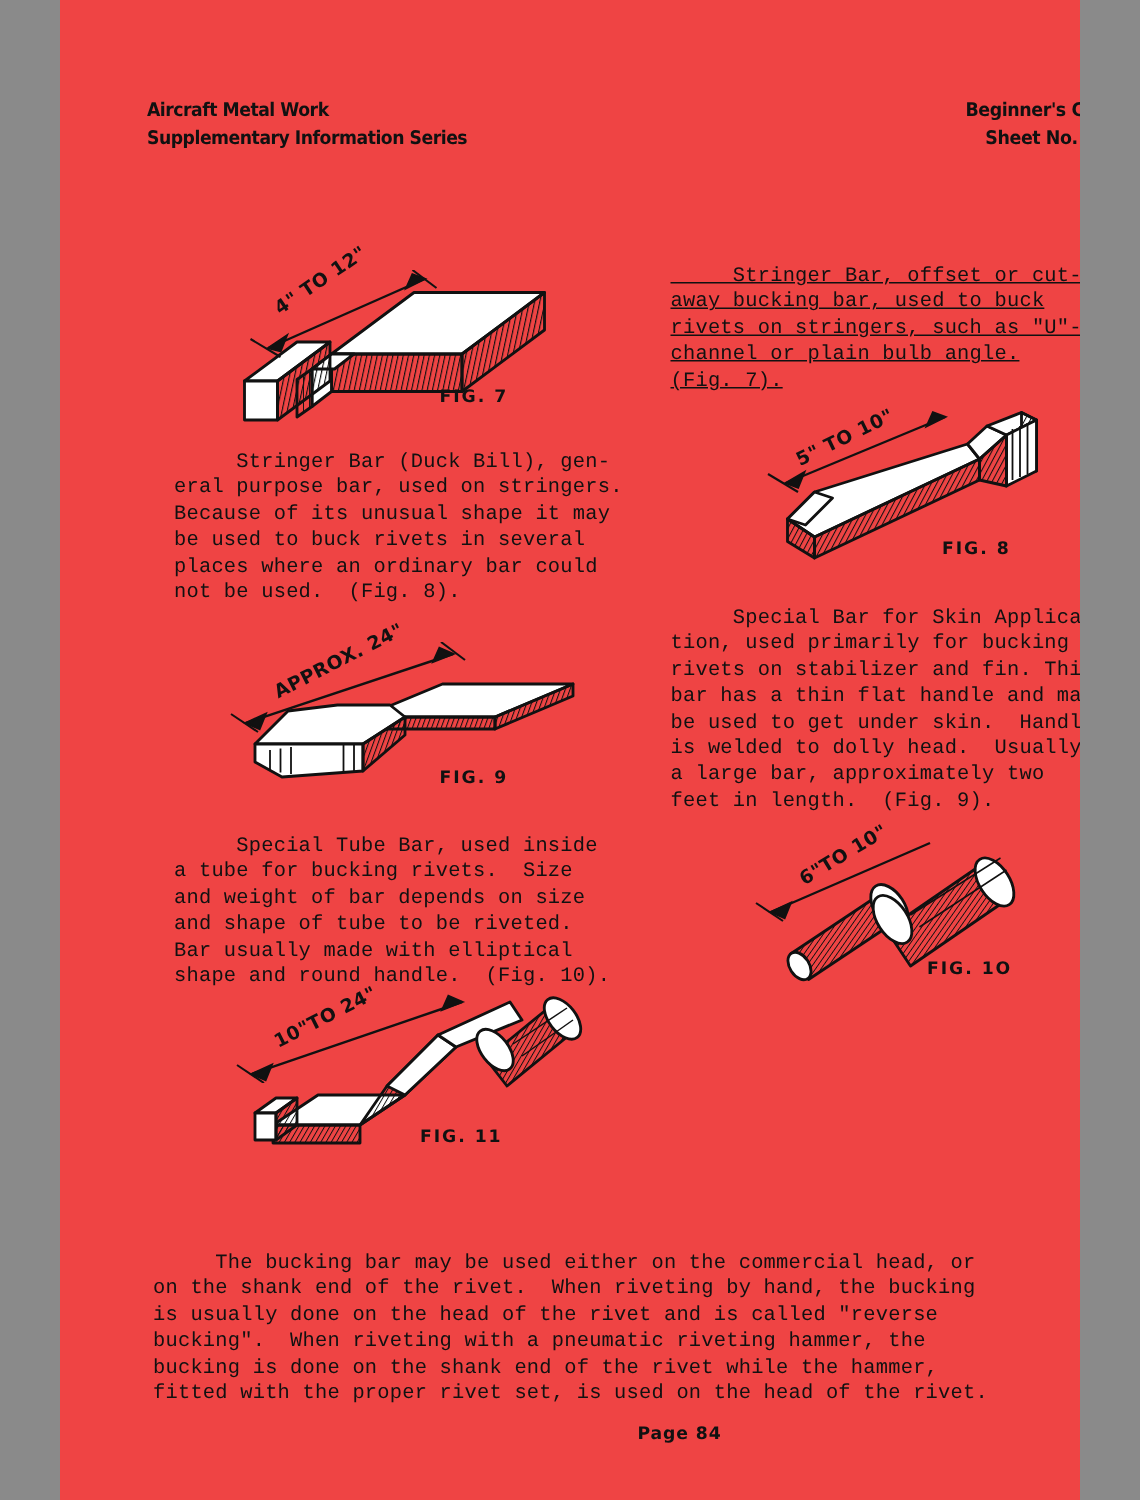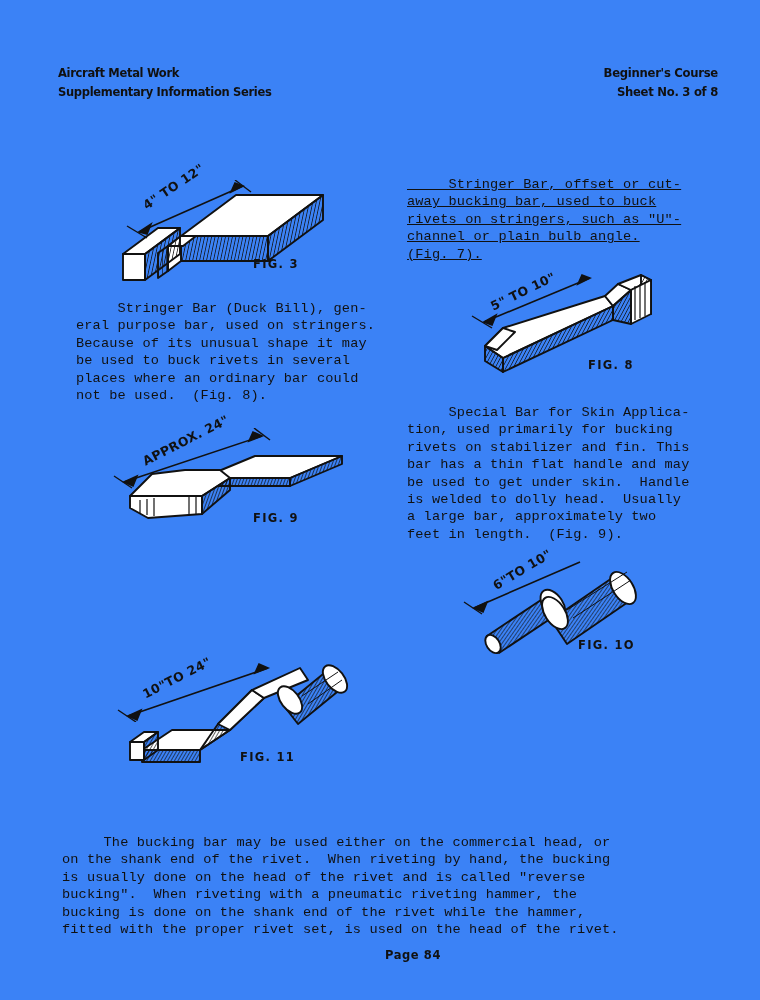--- a/index.html
+++ b/index.html
@@ -1,19 +1,19 @@
 <!DOCTYPE html>
 <html><head>
 <meta charset="utf-8">
 <style>
   html,body{margin:0;padding:0;background:#8a8a8a;}
   body{font-family:"Liberation Mono",monospace;}
   #page{
-    position:relative;width:760px;height:1000px;margin:0 auto;
-    background:#3b82f6;overflow:hidden;color:#111;
+    position:relative;width:680px;height:1000px;margin:0 auto;
+    background:#ef4444;overflow:hidden;color:#111;
   }
   
   .hdr{position:absolute;top:64px;left:0;width:760px;height:46px;}
   .hdr-left{position:absolute;left:58px;top:0;font-family:"DejaVu Sans",sans-serif;
     font-weight:bold;font-size:12.5px;letter-spacing:-0.35px;line-height:18.5px;
     transform:scaleX(.92);transform-origin:left center;}
   .hdr-mid{position:absolute;left:0;top:2px;width:760px;text-align:center;
     font-size:14.5px;line-height:19px;letter-spacing:.4px;}
   .hdr-right{position:absolute;right:42px;top:0;text-align:right;
     font-family:"DejaVu Sans",sans-serif;font-weight:bold;font-size:12.5px;
@@ -91,21 +91,21 @@
   <div class="dimlbl" style="left:140px;top:200px;transform:rotate(-34deg);transform-origin:left top;">4" TO 12"</div>
   <svg class="fig" style="left:125px;top:180px;" width="130" height="60" viewBox="0 0 130 60">
     <g stroke="#111" stroke-width="1.6" fill="#111">
       <line x1="14" y1="52" x2="118" y2="6"></line>
       <polygon points="14,52 26,44 22,54"></polygon>
       <polygon points="118,6 106,12 110,3"></polygon>
       <line x1="2" y1="46" x2="22" y2="58" stroke-width="1.4"></line>
       <line x1="110" y1="0" x2="126" y2="12" stroke-width="1.4"></line>
     </g>
   </svg>
-  <div class="figcap" style="left:253px;top:257px;">FIG. 3</div>
+  <div class="figcap" style="left:253px;top:257px;">FIG. 7</div>
 
   <div class="para" style="left:407px;top:176px;text-decoration:underline;">     Stringer Bar, offset or cut-
 away bucking bar, used to buck
 rivets on stringers, such as "U"-
 channel or plain bulb angle.
 (Fig. 7).</div>
 
   <div class="para" style="left:76px;top:300px;">     Stringer Bar (Duck Bill), gen-
 eral purpose bar, used on stringers.
 Because of its unusual shape it may
@@ -198,20 +198,26 @@
     <g stroke="#111" stroke-width="1.6" fill="#111">
       <line x1="12" y1="54" x2="150" y2="8"></line>
       <polygon points="12,54 25,48 21,58"></polygon>
       <polygon points="150,8 137,13 141,4"></polygon>
       <line x1="2" y1="48" x2="20" y2="60" stroke-width="1.4"></line>
       <line x1="142" y1="0" x2="158" y2="12" stroke-width="1.4"></line>
     </g>
   </svg>
   <div class="figcap" style="left:253px;top:511px;">FIG. 9</div>
 
+  <div class="para" style="left:76px;top:556px;">     Special Tube Bar, used inside
+a tube for bucking rivets.  Size
+and weight of bar depends on size
+and shape of tube to be riveted.
+Bar usually made with elliptical
+shape and round handle.  (Fig. 10).</div>
 
   <div class="fig" style="left:455px;top:558px;">
     <svg width="225" height="100" viewBox="0 0 225 100">
       <defs>
         <pattern id="hatch10" width="3" height="3" patternUnits="userSpaceOnUse" patternTransform="rotate(35)">
           <line x1="0" y1="0" x2="0" y2="3" stroke="#111" stroke-width="1.2"></line>
         </pattern>
       </defs>
       <g stroke="#111" stroke-width="1.9" fill="#fff" stroke-linejoin="round">
 

